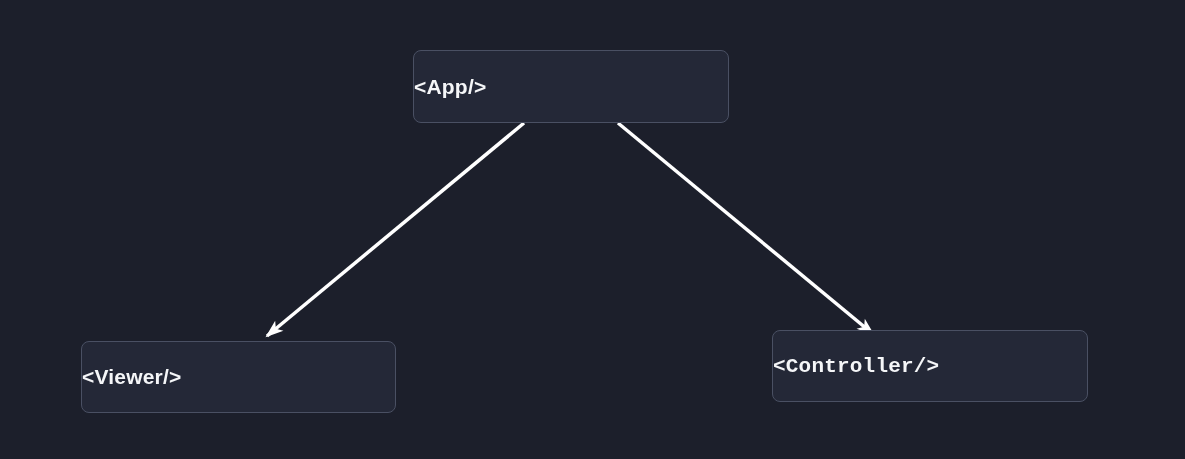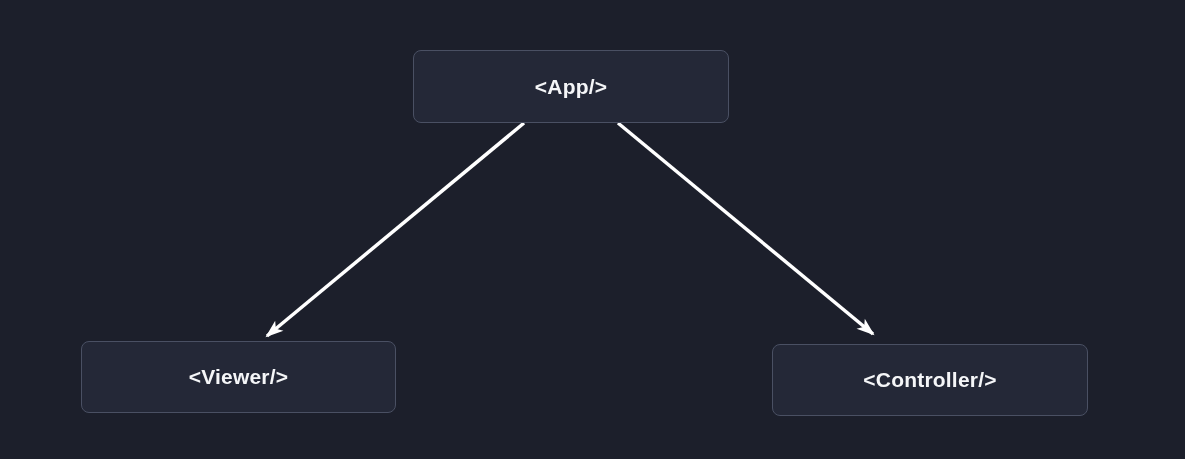--- a/index.html
+++ b/index.html
@@ -16,29 +16,28 @@
     font-family: "Liberation Sans", sans-serif;
   }
   .node {
     position: absolute;
     box-sizing: border-box;
     background: #242837;
     border: 1.5px solid #4a5063;
     border-radius: 8px;
     display: flex;
     align-items: center;
-    justify-content: center;
     color: #f5f6f8;
     font-size: 21px;
     font-weight: 700;
     letter-spacing: 0.2px;
   }
   .node-app        { left: 413px; top: 50px;  width: 316px; height: 73px; }
   .node-viewer     { left: 55px;  top: 341px; width: 315px; height: 72px; margin-left: 26px; }
-  .node-controller { left: 772px; top: 344px; width: 316px; height: 72px; }
+  .node-controller { left: 772px; top: 330px; width: 316px; height: 72px; font-family: Liberation Mono, monospace; }
   .edges {
     position: absolute;
     left: 0; top: 0;
     width: 1185px;
     height: 459px;
     pointer-events: none;
   }
 </style>
 </head>
 <body>

